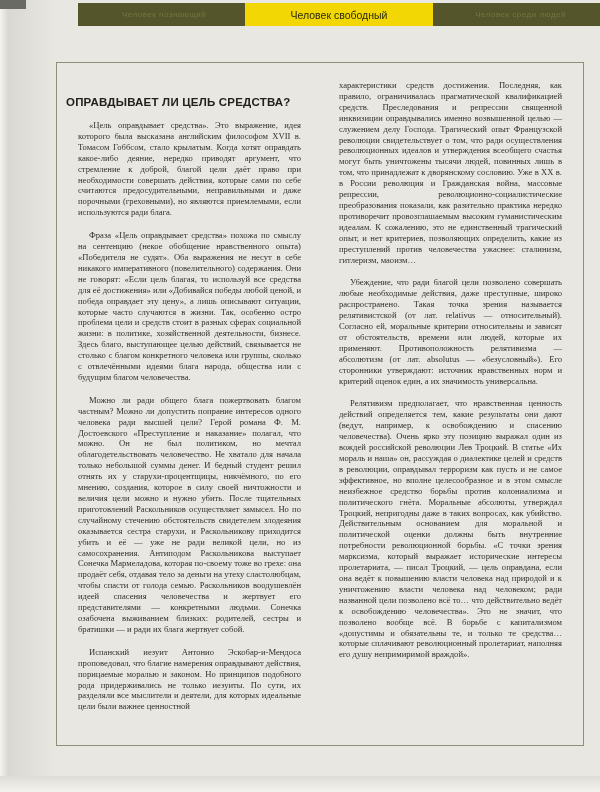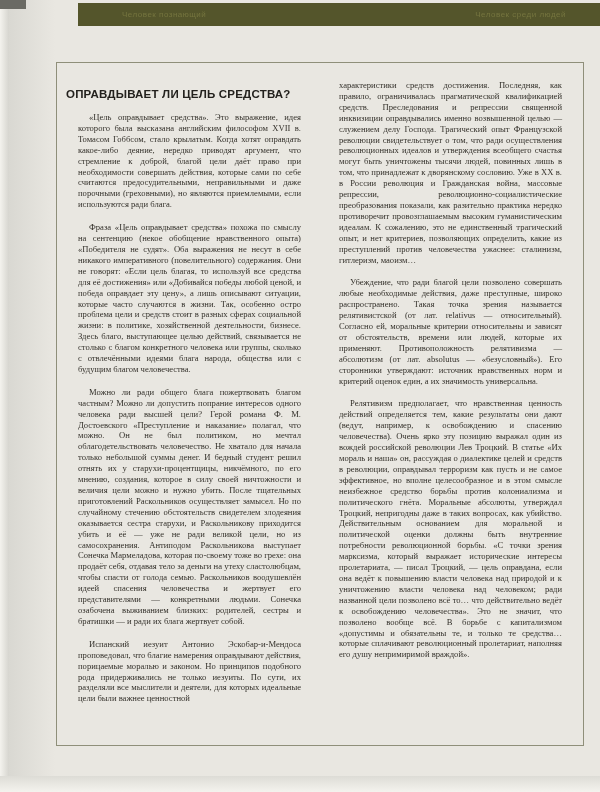--- a/index.html
+++ b/index.html
@@ -64,21 +64,21 @@
     display: flex; gap: 14px;
     background: #e9e7e1;
     overflow: hidden;
   }
   .col { flex: 1 1 0; overflow: hidden; }
   .title {
     font-family: "Liberation Sans", sans-serif;
     font-weight: bold;
     font-size: 11.5px; color: #23211d;
     letter-spacing: 0.2px;
-    margin: 20px 0 11px 0;
+    margin: 28px 0 11px 0;
   }
   .para {
     margin: 12px;
     font-size: 8.6px; line-height: 10.9px;
     color: #33302a;
     text-align: justify;
     text-indent: 11px;
   }
   .col-right .para:first-child { text-indent: 0; }
   
@@ -92,20 +92,23 @@
 <body>
 
 <div class="scan">
   <div class="gutter-shadow"></div>
   <div class="edge-left"></div>
   <div class="edge-bottom"></div>
   <div class="corner-dark"></div>
 
   <div class="band">
     <span class="band-label left-lbl">Человек познающий</span>
+    <div class="band-tab">
+      <span>Человек свободный</span>
+    </div>
     <span class="band-label right-lbl">Человек среди людей</span>
   </div>
 
   <div class="frame">
     <div class="col col-left">
       <h1 class="title">ОПРАВДЫВАЕТ ЛИ ЦЕЛЬ СРЕДСТВА?</h1>
       <div>
           <p class="para">«Цель оправдывает средства». Это выражение, идея которого была высказана английским философом XVII в. Томасом Гоббсом, стало крылатым. Когда хотят оправдать какое-либо деяние, нередко приводят аргумент, что стремление к доброй, благой цели даёт право при необходимости совершать действия, которые сами по себе считаются предосудительными, неправильными и даже порочными (греховными), но являются приемлемыми, если используются ради блага.</p>
           <p class="para">Фраза «Цель оправдывает средства» похожа по смыслу на сентенцию (некое обобщение нравственного опыта) «Победителя не судят». Оба выражения не несут в себе никакого императивного (повелительного) содержания. Они не говорят: «Если цель благая, то используй все средства для её достижения» или «Добивайся победы любой ценой, и победа оправдает эту цену», а лишь описывают ситуации, которые часто случаются в жизни. Так, особенно остро проблема цели и средств стоит в разных сферах социальной жизни: в политике, хозяйственной деятельности, бизнесе. Здесь благо, выступающее целью действий, связывается не столько с благом конкретного человека или группы, сколько с отвлечёнными идеями блага народа, общества или с будущим благом человечества.</p>
           <p class="para">Можно ли ради общего блага пожертвовать благом частным? Можно ли допустить попрание интересов одного человека ради высшей цели? Герой романа Ф. М. Достоевского «Преступление и наказание» полагал, что можно. Он не был политиком, но мечтал облагодетельствовать человечество. Не хватало для начала только небольшой суммы денег. И бедный студент решил отнять их у старухи-процентщицы, никчёмного, по его мнению, создания, которое в силу своей ничтожности и величия цели можно и нужно убить. После тщательных приготовлений Раскольников осуществляет замысел. Но по случайному стечению обстоятельств свидетелем злодеяния оказывается сестра старухи, и Раскольникову приходится убить и её — уже не ради великой цели, но из самосохранения. Антиподом Раскольникова выступает Сонечка Мармеладова, которая по-своему тоже во грехе: она продаёт себя, отдавая тело за деньги на утеху сластолюбцам, чтобы спасти от голода семью. Раскольников воодушевлён идеей спасения человечества и жертвует его представителями — конкретными людьми. Сонечка озабочена выживанием близких: родителей, сестры и братишки — и ради их блага жертвует собой.</p>

